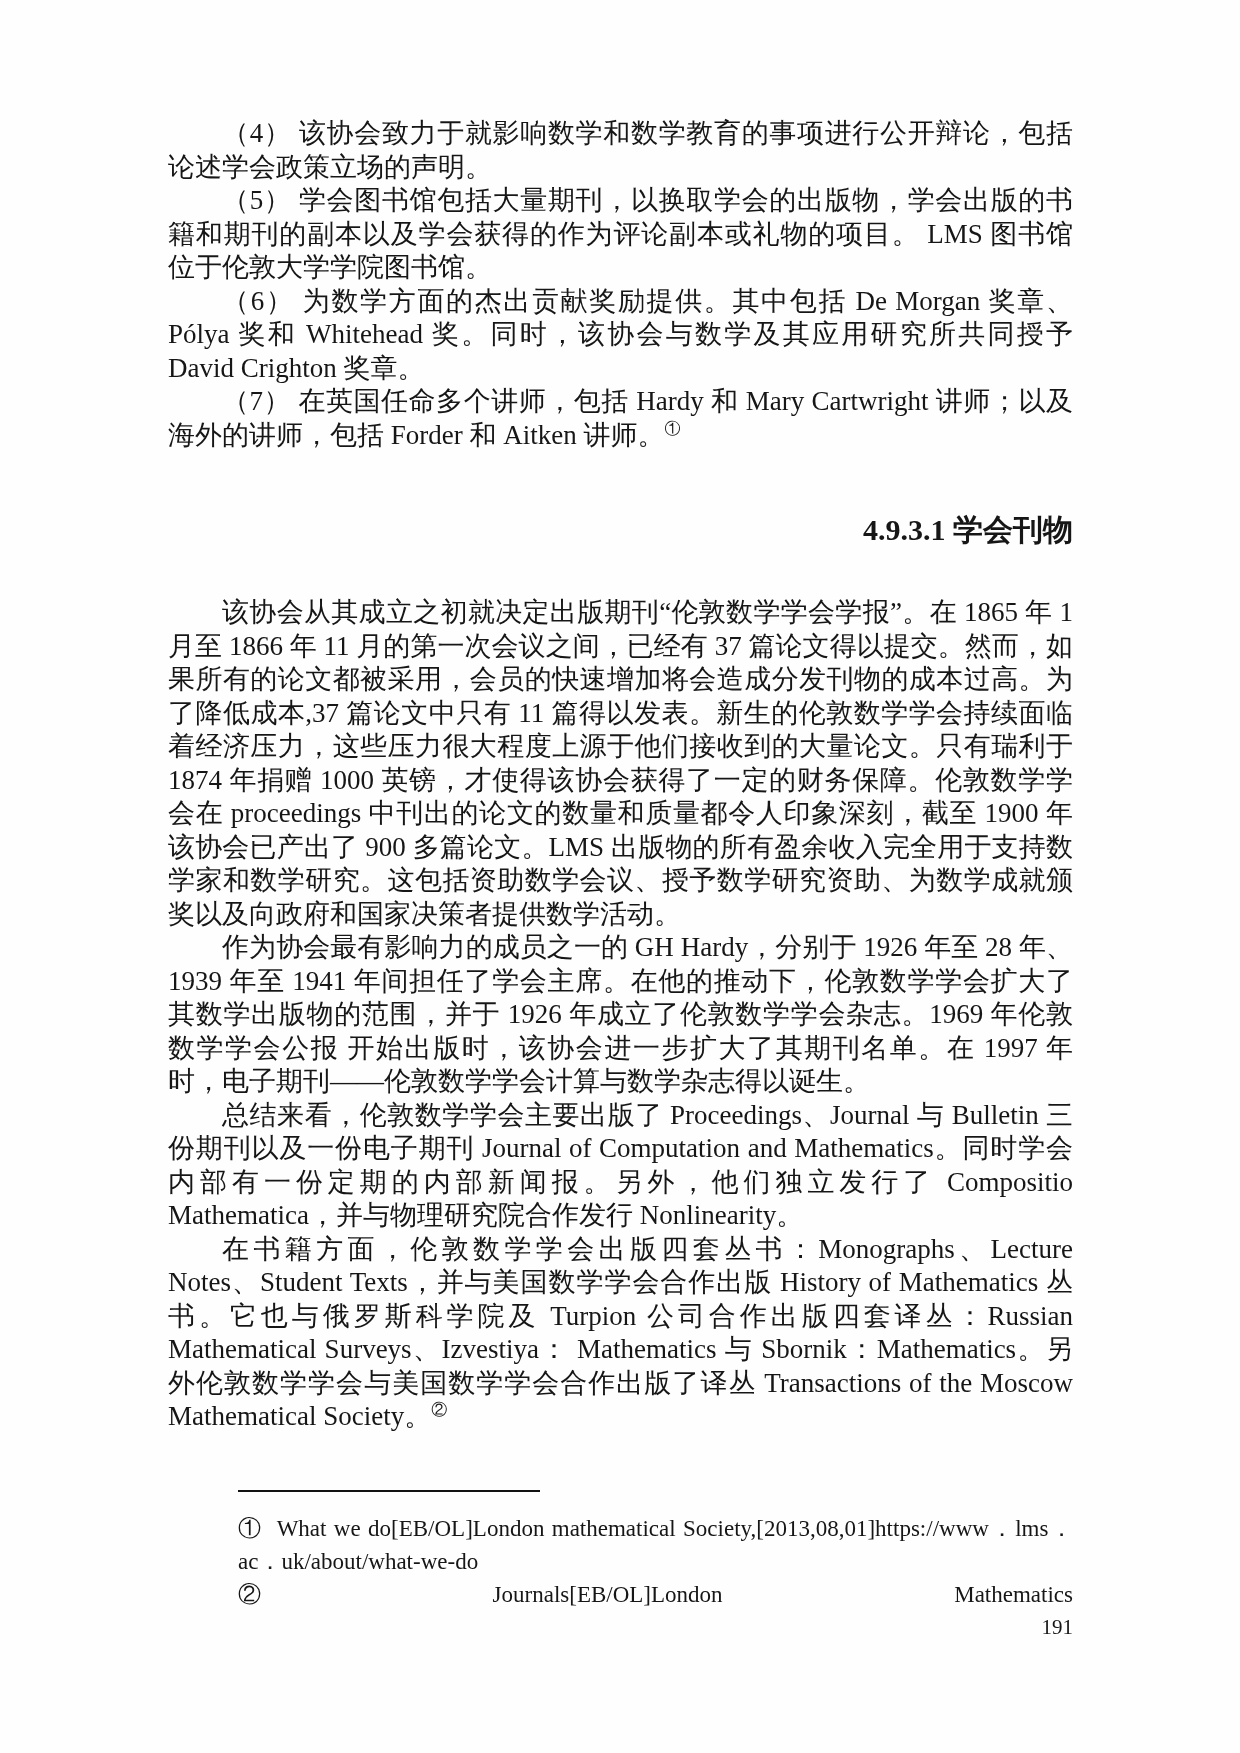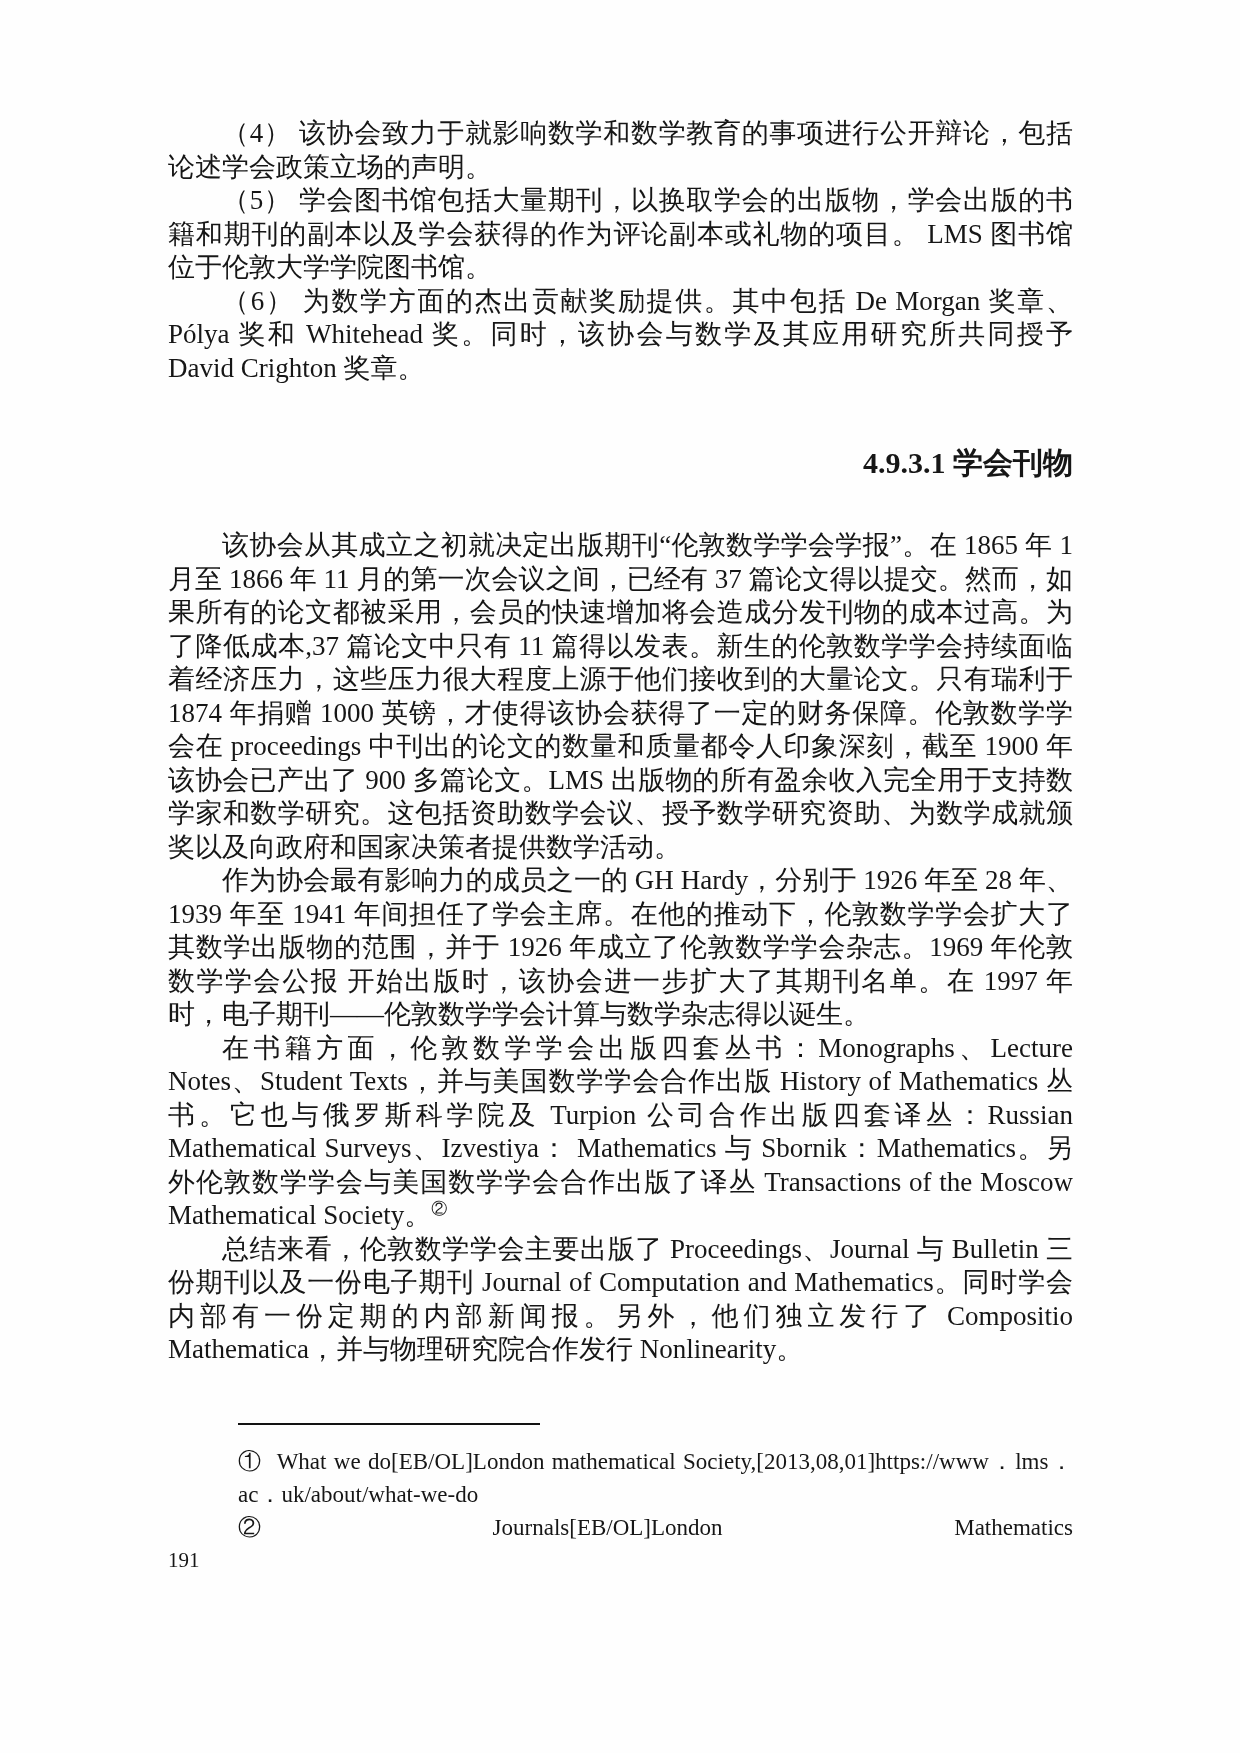--- a/index.html
+++ b/index.html
@@ -60,43 +60,44 @@
     padding-right: 14px;
   }
   .fn-spread {
     display: flex;
     justify-content: space-between;
     text-align: left;
   }
   .page-number {
     margin-top: 0;
     width: 905px;
-    text-align: left;
+    text-align: right;
     font-size: 21px;
     line-height: 33px;
   }
 </style>
 </head>
 <body>
 
 <div class="page">
 
   <section>
     <p class="body-para">（4） 该协会致力于就影响数学和数学教育的事项进行公开辩论，包括论述学会政策立场的声明。</p>
     <p class="body-para">（5） 学会图书馆包括大量期刊，以换取学会的出版物，学会出版的书籍和期刊的副本以及学会获得的作为评论副本或礼物的项目。 LMS 图书馆位于伦敦大学学院图书馆。</p>
     <p class="body-para">（6） 为数学方面的杰出贡献奖励提供。其中包括 De Morgan 奖章、Pólya 奖和 Whitehead 奖。同时，该协会与数学及其应用研究所共同授予 David Crighton 奖章。</p>
+    <p class="body-para"><span>（7） 在英国任命多个讲师，包括 Hardy 和 Mary Cartwright 讲师；以及海外的讲师，包括 Forder 和 Aitken 讲师。</span><sup class="fn-ref">①</sup></p>
   </section>
 
   <h2 class="section-heading">4.9.3.1 学会刊物</h2>
 
   <section>
     <p class="body-para">该协会从其成立之初就决定出版期刊“伦敦数学学会学报”。在 1865 年 1 月至 1866 年 11 月的第一次会议之间，已经有 37 篇论文得以提交。然而，如果所有的论文都被采用，会员的快速增加将会造成分发刊物的成本过高。为了降低成本,37 篇论文中只有 11 篇得以发表。新生的伦敦数学学会持续面临着经济压力，这些压力很大程度上源于他们接收到的大量论文。只有瑞利于 1874 年捐赠 1000 英镑，才使得该协会获得了一定的财务保障。伦敦数学学会在 proceedings 中刊出的论文的数量和质量都令人印象深刻，截至 1900 年该协会已产出了 900 多篇论文。LMS 出版物的所有盈余收入完全用于支持数学家和数学研究。这包括资助数学会议、授予数学研究资助、为数学成就颁奖以及向政府和国家决策者提供数学活动。</p>
     <p class="body-para">作为协会最有影响力的成员之一的 GH Hardy，分别于 1926 年至 28 年、1939 年至 1941 年间担任了学会主席。在他的推动下，伦敦数学学会扩大了其数学出版物的范围，并于 1926 年成立了伦敦数学学会杂志。1969 年伦敦数学学会公报 开始出版时，该协会进一步扩大了其期刊名单。在 1997 年时，电子期刊——伦敦数学学会计算与数学杂志得以诞生。</p>
+    <p class="body-para">总结来看，伦敦数学学会主要出版了 Proceedings、Journal 与 Bulletin 三份期刊以及一份电子期刊 Journal of Computation and Mathematics。同时学会内部有一份定期的内部新闻报。另外，他们独立发行了 Compositio Mathematica，并与物理研究院合作发行 Nonlinearity。</p>
     <p class="body-para"><span>在书籍方面，伦敦数学学会出版四套丛书：Monographs、Lecture Notes、Student Texts，并与美国数学学会合作出版 History of Mathematics 丛书。它也与俄罗斯科学院及 Turpion 公司合作出版四套译丛：Russian Mathematical Surveys、Izvestiya： Mathematics 与 Sbornik：Mathematics。另外伦敦数学学会与美国数学学会合作出版了译丛 Transactions of the Moscow Mathematical Society。</span><sup class="fn-ref">②</sup></p>
-    <p class="body-para">总结来看，伦敦数学学会主要出版了 Proceedings、Journal 与 Bulletin 三份期刊以及一份电子期刊 Journal of Computation and Mathematics。同时学会内部有一份定期的内部新闻报。另外，他们独立发行了 Compositio Mathematica，并与物理研究院合作发行 Nonlinearity。</p>
   </section>
 
   <footer class="footnote-area">
     <div class="fn-rule"></div>
 
     <p class="footnote"><span class="fn-marker">①</span><span>What we do[EB/OL]London mathematical Society,[2013,08,01]https://www．lms．ac．uk/about/what-we-do</span></p>
 
     <p class="footnote fn-spread">
       <span>②</span>
       <span>Journals[EB/OL]London</span>

